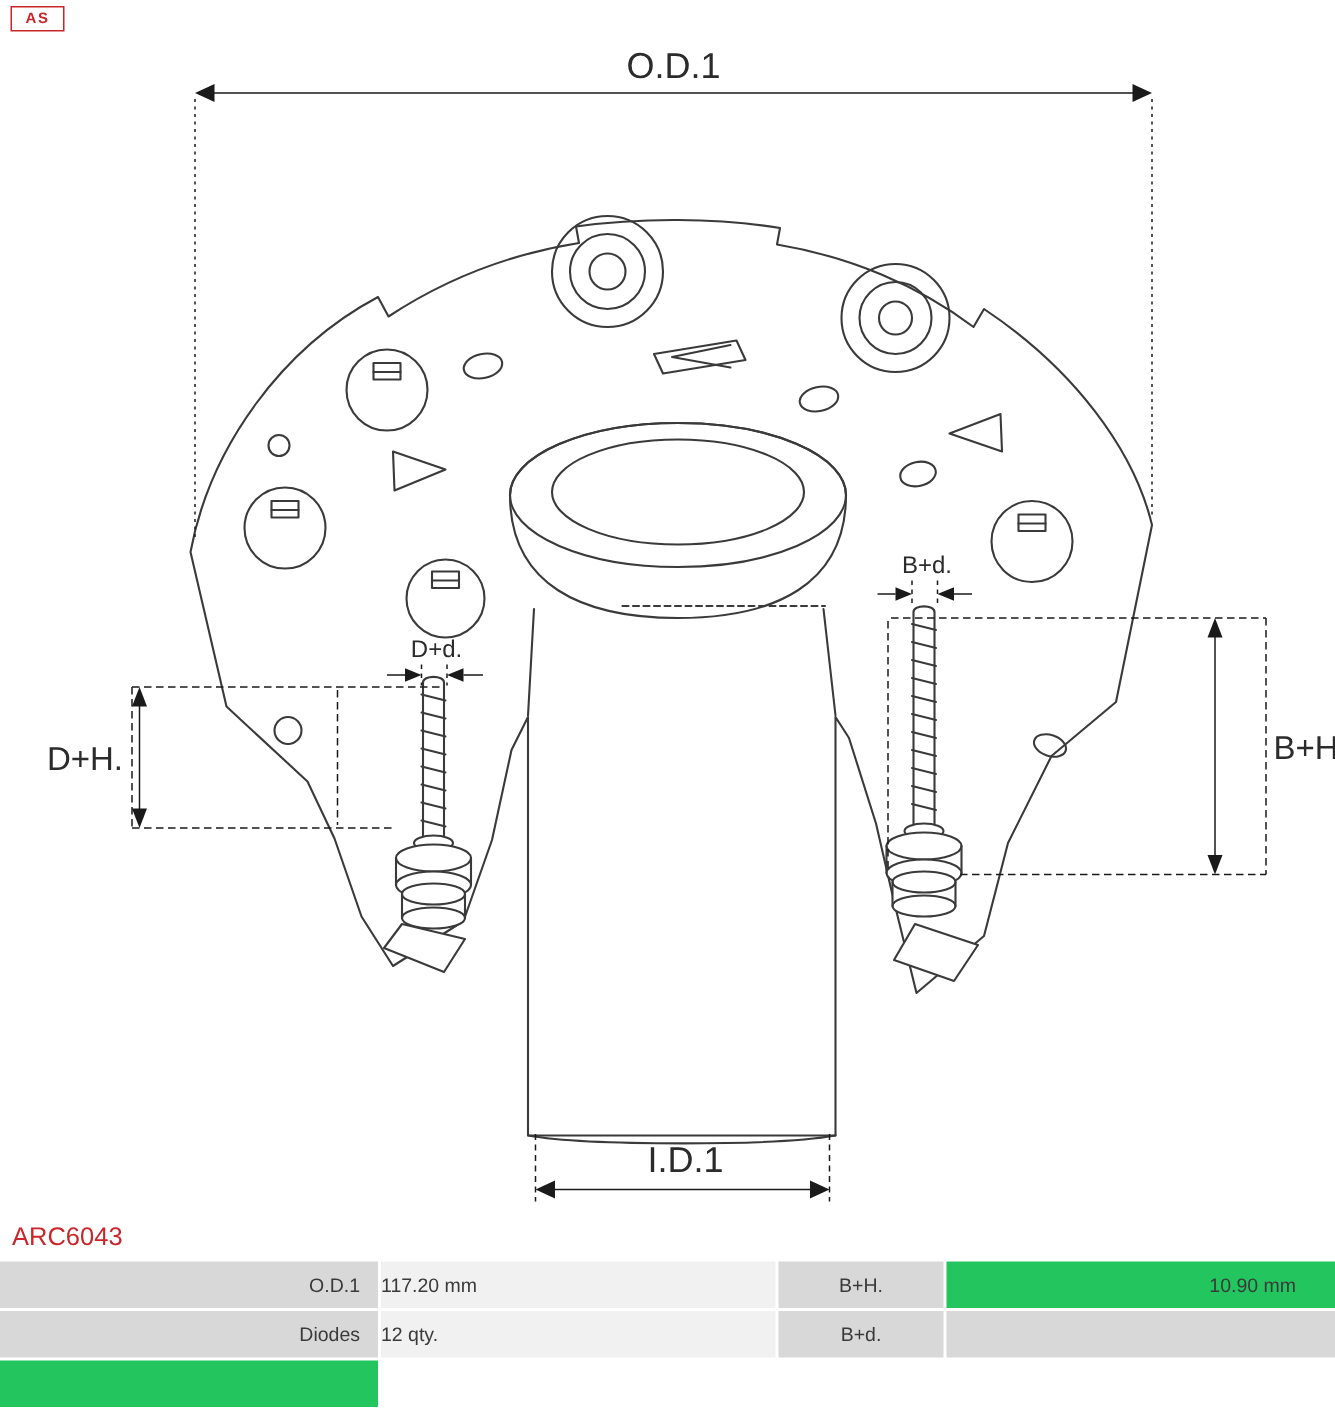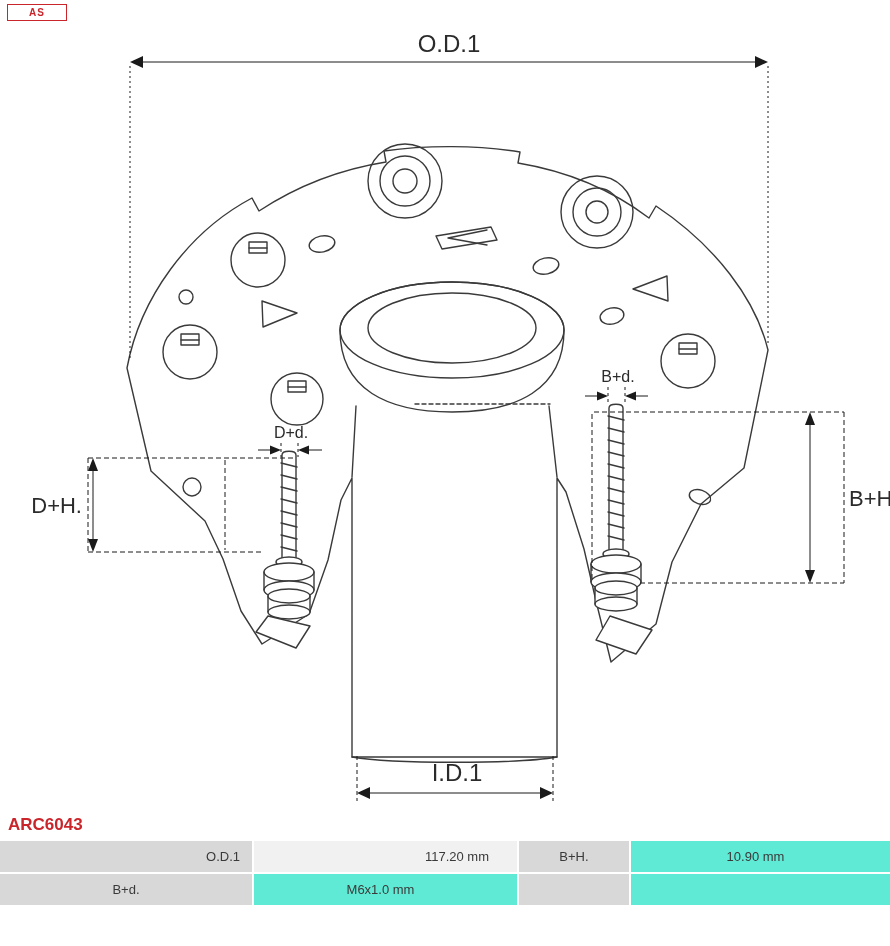--- a/index.html
+++ b/index.html
@@ -1,38 +1,38 @@
 <!DOCTYPE html>
 <html><head>
 <meta charset="utf-8">
 <style>
   * { margin:0; padding:0; box-sizing:border-box; }
   html,body { width:890px; height:946px; background:#ffffff; overflow:hidden;
               font-family:"Liberation Sans", sans-serif; }
   body { position:relative; }
 
-  .logo { position:absolute; top:4px; left:7px; width:60px; height:17px;
+  .logo { position:absolute; top:4px; left:7px; width:36px; height:17px;
           border:1px solid #c9252b; color:#c9252b; font-weight:bold; font-size:10px;
           display:flex; align-items:center; justify-content:center; letter-spacing:1px;
           z-index:3; background:#fff; }
 
   .diagram { position:absolute; top:0; left:0; z-index:1; }
 
   .part-number { position:absolute; top:815px; left:8px; color:#c9252b;
-                 font-size:17px; font-weight:bold; z-index:2; }
+                 font-size:17px; font-weight:normal; z-index:2; }
 
   .spec-table { position:absolute; top:841px; left:0; width:890px; z-index:2;
                 display:grid; grid-template-columns:252px 263px 110px 1fr;
                 gap:2px; background:#ffffff; }
   .cell { height:31px; line-height:31px; font-size:13px; color:#3a3a3a;
           overflow:hidden; white-space:nowrap; }
   .lbl1 { background:#d8d8d8; text-align:right; padding-right:12px; }
-  .val1 { background:#f1f1f1; text-align:right; padding-right:28px; }
+  .val1 { background:#f1f1f1; text-align:left; padding-right:28px; }
   .lbl2 { background:#d8d8d8; text-align:center; }
-  .val2 { background:#5eead4; text-align:center; padding-right:26px;padding-left:16px; }
+  .val2 { background:#22c55e; text-align:right; padding-right:26px;padding-left:16px; }
 </style>
 </head>
 <body>
 
 <div class="logo">AS</div>
 
 <svg class="diagram" width="890" height="812" viewBox="0 0 890 812" xmlns="http://www.w3.org/2000/svg">
 
   <g fill="none" stroke="#3a3a3a" stroke-width="1.4" stroke-linejoin="round" stroke-linecap="round">
 
@@ -220,18 +220,19 @@
 
 <div class="part-number">ARC6043</div>
 
 <div class="spec-table">
 
   <div class="cell lbl1">O.D.1</div>
   <div class="cell val1">117.20 mm</div>
   <div class="cell lbl2">B+H.</div>
   <div class="cell val2">10.90 mm</div>
 
+  <div class="cell lbl1">Diodes</div>
+  <div class="cell val1">12 qty.</div>
   <div class="cell lbl2">B+d.</div>
-  <div class="cell val2">M6x1.0 mm</div>
 
   <div class="cell lbl2"></div>
   <div class="cell val2"></div>
 </div>
 
 </body></html>

